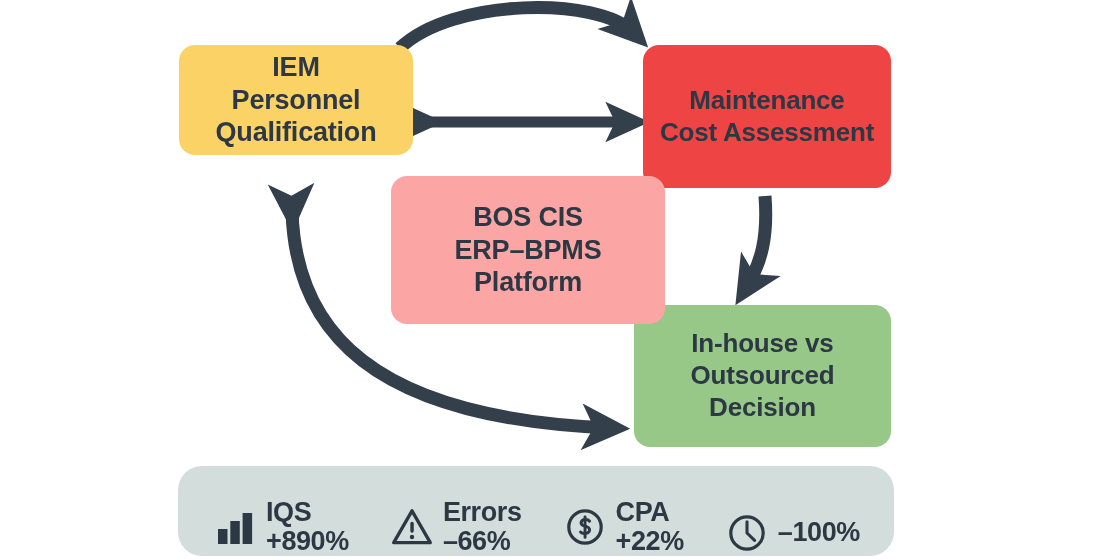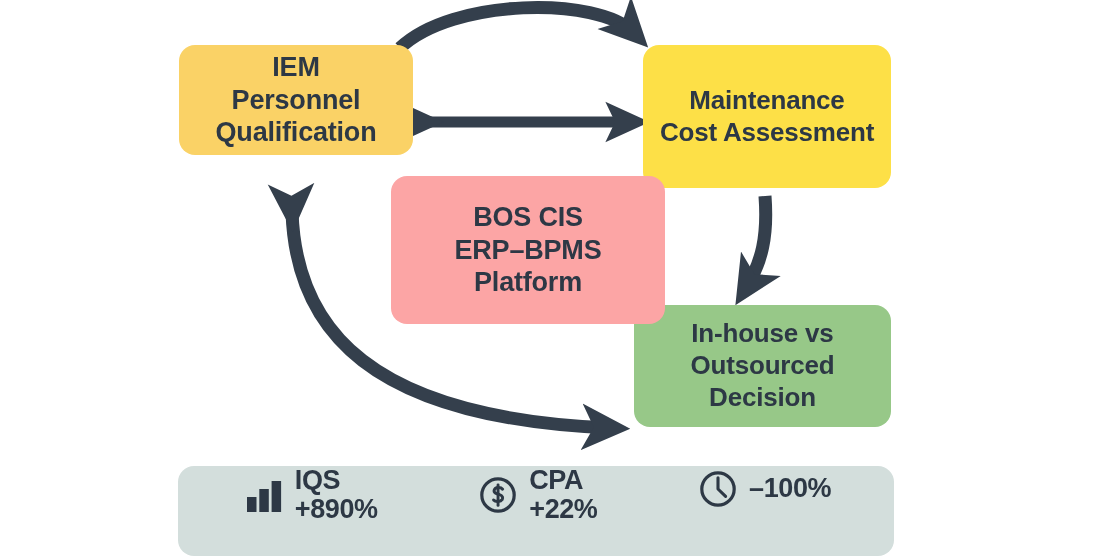--- a/index.html
+++ b/index.html
@@ -43,45 +43,45 @@
   .node-text { display: block; white-space: pre-line; }
 
   #node-iem {
     left: 179px; top: 45px; width: 234px; height: 110px;
     background: #fad266;
     font-size: 27px;
     z-index: 3;
   }
   #node-maintenance {
     left: 643px; top: 45px; width: 248px; height: 143px;
-    background: #fde047;
+    background: #ef4444;
     font-size: 26px;
     z-index: 3;
   }
   #node-decision {
-    left: 634px; top: 305px; width: 257px; height: 122px;
+    left: 634px; top: 305px; width: 257px; height: 142px;
     background: #97c888;
     font-size: 26px;
     z-index: 3;
   }
   #node-platform {
     left: 391px; top: 176px; width: 274px; height: 148px;
     background: #fca5a5;
     font-size: 27px;
     z-index: 5;
   }
 
   #metrics-bar {
     position: absolute;
     left: 178px; top: 466px;
     width: 716px; height: 90px;
     background: #d3dedc;
-    border-radius: 16px;
-    display: flex;
-    align-items: flex-start;
+    border-radius: 24px;
+    display: flex;
+    align-items: flex-end;
     justify-content: space-around;
     z-index: 4;
     box-sizing: border-box;
     padding: 0 14px;
   }
   .metric {
     display: flex;
     align-items: center;
     gap: 8px;
   }
@@ -166,20 +166,33 @@
           <rect x="17.3" y="16" width="9.5" height="23" fill="#2d3845"></rect>
           <rect x="29.6" y="8" width="9.5" height="31" fill="#2d3845"></rect>
         </svg>
       </span>
       <span class="metric-text">
         <span class="metric-label">IQS</span>
         <span class="metric-value">+890%</span>
       </span>
     </div>
 
+    <div class="metric">
+      <span class="metric-icon">
+        <svg viewBox="0 0 44 44" width="46" height="46" xmlns="http://www.w3.org/2000/svg">
+          <path d="M22 6.5 L39.5 37 L4.5 37 Z" fill="none" stroke="#2d3845" stroke-width="3.2" stroke-linejoin="round"></path>
+          <rect x="20.4" y="17" width="3.3" height="10.5" rx="1.6" fill="#2d3845"></rect>
+          <circle cx="22" cy="31.6" r="2.1" fill="#2d3845"></circle>
+        </svg>
+      </span>
+      <span class="metric-text">
+        <span class="metric-label">Errors</span>
+        <span class="metric-value">–66%</span>
+      </span>
+    </div>
 
     <div class="metric">
       <span class="metric-icon">
         <svg viewBox="0 0 44 44" width="44" height="44" xmlns="http://www.w3.org/2000/svg">
           <circle cx="22" cy="22" r="16.2" fill="none" stroke="#2d3845" stroke-width="3.2"></circle>
           <path d="M26.6 16.2 C25 14.2 19.2 13.6 18.2 17.2 C17.3 20.6 22 21 23.6 21.6 C26.6 22.6 27.2 25 26.2 26.6 C24.8 29 19.4 29.2 17.6 27" fill="none" stroke="#2d3845" stroke-width="3" stroke-linecap="round"></path>
           <rect x="20.6" y="10.4" width="2.9" height="23.4" rx="1.4" fill="#2d3845"></rect>
         </svg>
       </span>
       <span class="metric-text">

